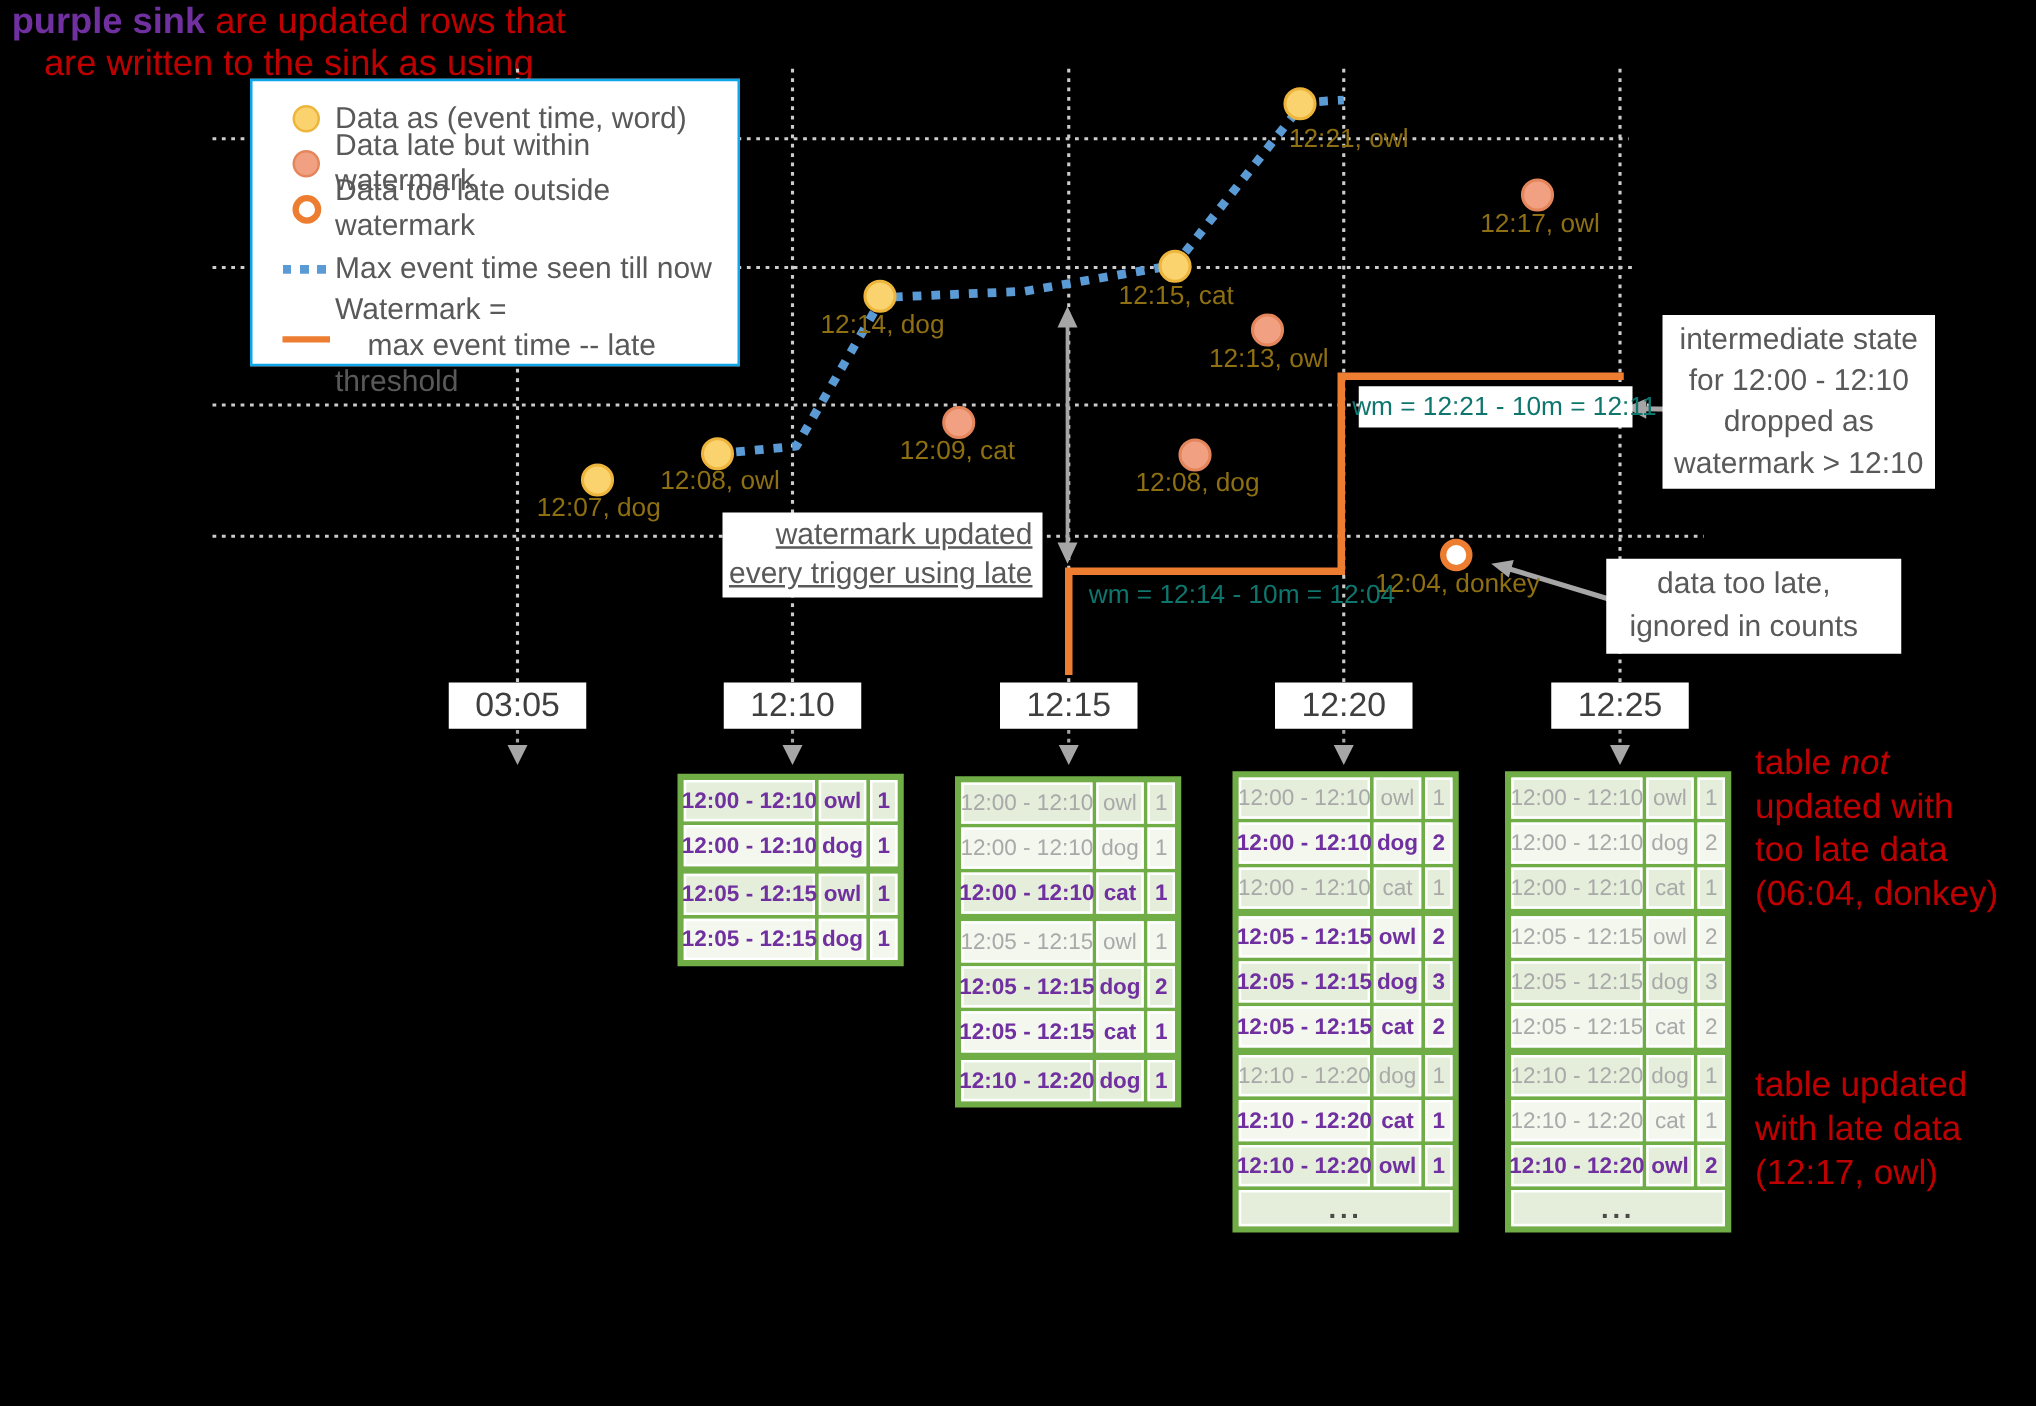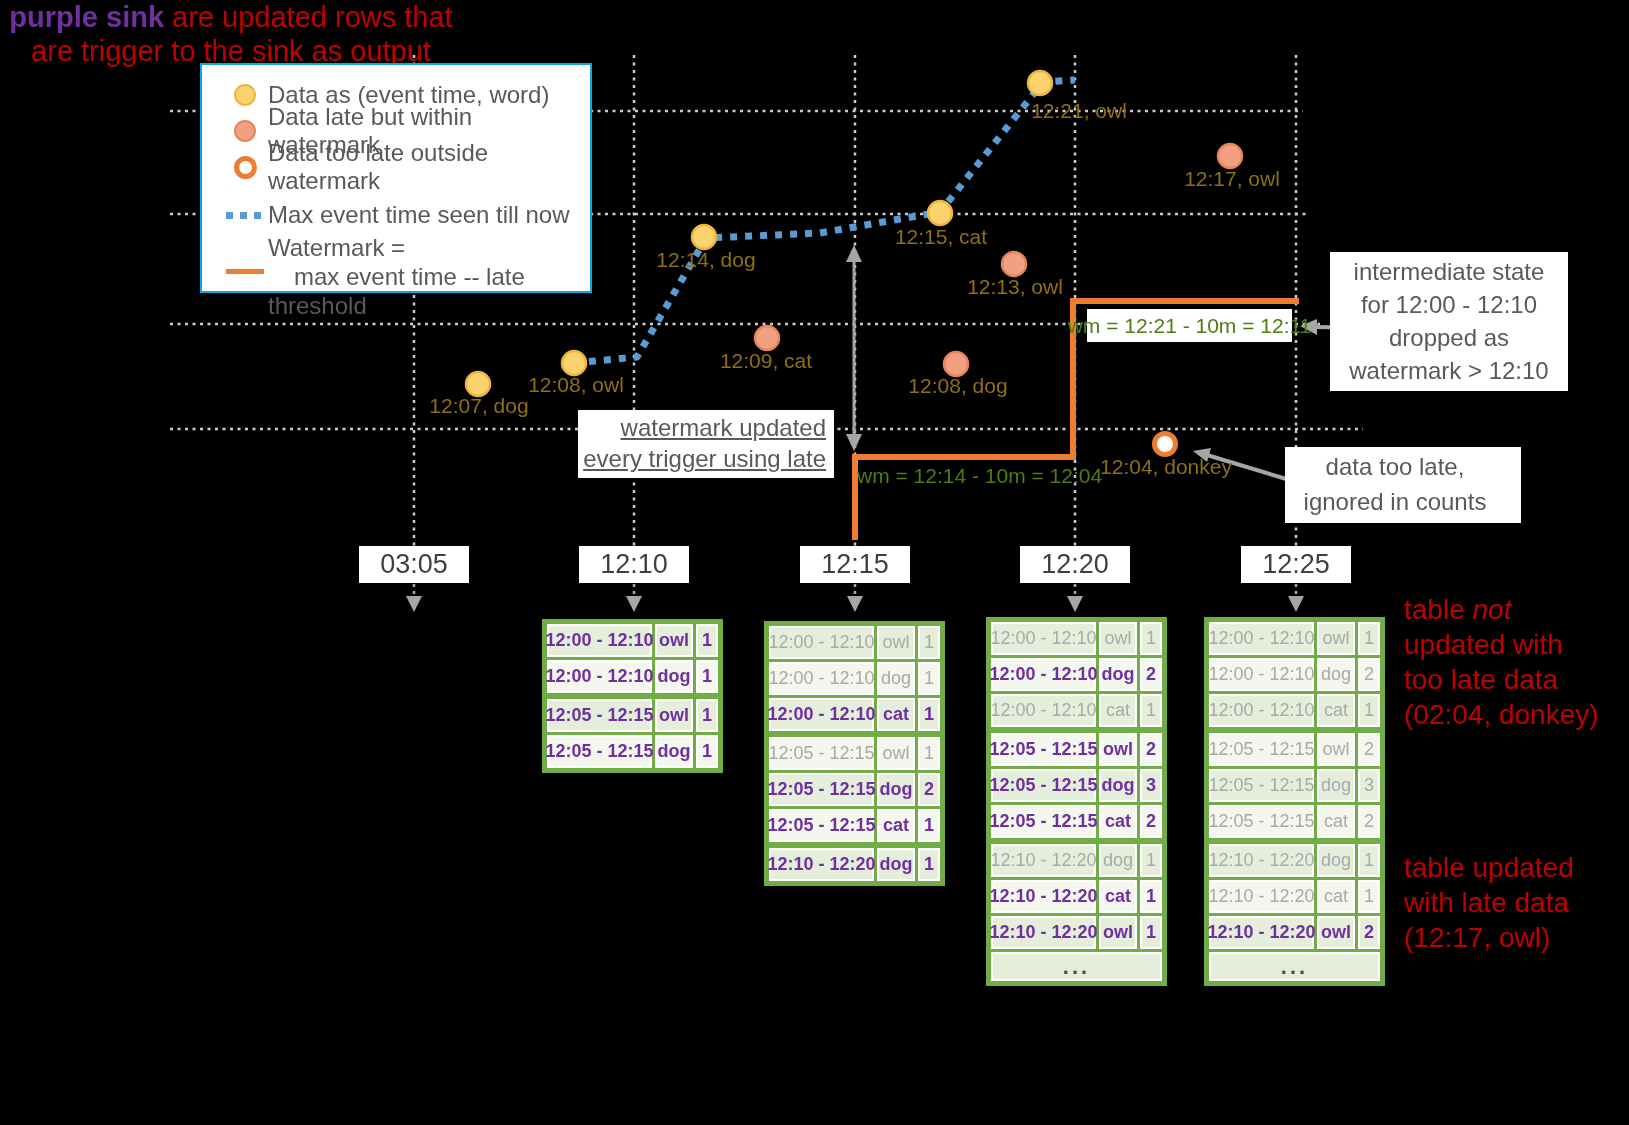--- a/index.html
+++ b/index.html
@@ -32,25 +32,25 @@
 
   
   .timebox{
     position:absolute;top:546px;width:110px;height:37px;background:#fff;
     color:#3F3F3F;font-size:27px;display:flex;align-items:center;justify-content:center;
   }
 
   
   .callout{position:absolute;background:#fff;color:#595959;box-sizing:border-box;}
   #callout-wm-updated{left:578px;top:410px;width:256px;text-align:right;font-size:24px;line-height:31px;padding:2px 8px 4px 0;text-decoration:underline;}
-  #callout-intermediate{left:1330px;top:252px;width:238px;text-align:center;font-size:24px;line-height:33px;padding:3px 0 4px 0;}
+  #callout-intermediate{left:1330px;top:252px;width:218px;text-align:center;font-size:24px;line-height:33px;padding:3px 0 4px 0;}
   #callout-toolate{left:1285px;top:447px;width:236px;text-align:center;font-size:24px;line-height:35px;padding:2px 16px 4px 0;}
 
   
-  .wmlabel{position:absolute;color:#4d7c0f;font-size:21px;white-space:nowrap;}
+  .wmlabel{position:absolute;color:#0f766e;font-size:21px;white-space:nowrap;padding-left:14px;}
   #wm1{left:857px;top:464px;}
   #wm2{left:1087px;top:309px;width:205px;height:33px;background:#fff;display:flex;align-items:center;justify-content:center;}
 
   
   .wtable{
     position:absolute;background:#70AD47;padding:5px;
     display:flex;flex-direction:column;gap:3px;box-sizing:border-box;
   }
   .trow{display:flex;gap:3px;}
   .trow.grp{margin-top:3px;}
@@ -370,22 +370,22 @@
       </div>
       <div class="trow upd">
         <div class="tcell c-window">12:10 - 12:20</div>
         <div class="tcell c-word">owl</div>
         <div class="tcell c-count">2</div>
       </div>
       <div class="tellipsis">...</div>
     </div>
 
   <div class="note-red" id="note-not-updated">
-    <span>table </span><span class="ital">not</span><span> updated with too late data (02:04, donkey)</span>
+    <span>table </span><span class="ital">not</span><span> updated with too late data (06:04, donkey)</span>
   </div>
   <div class="note-red" id="note-updated-late">
     <span>table updated with late data (12:17, owl)</span>
   </div>
   <div id="note-purple">
-    <span class="hl">purple sink</span><span> are updated rows that are trigger to the sink as output</span>
+    <span class="hl">purple sink</span><span> are updated rows that are written to the sink as using</span>
   </div>
 
 </div>
 
 </body></html>

